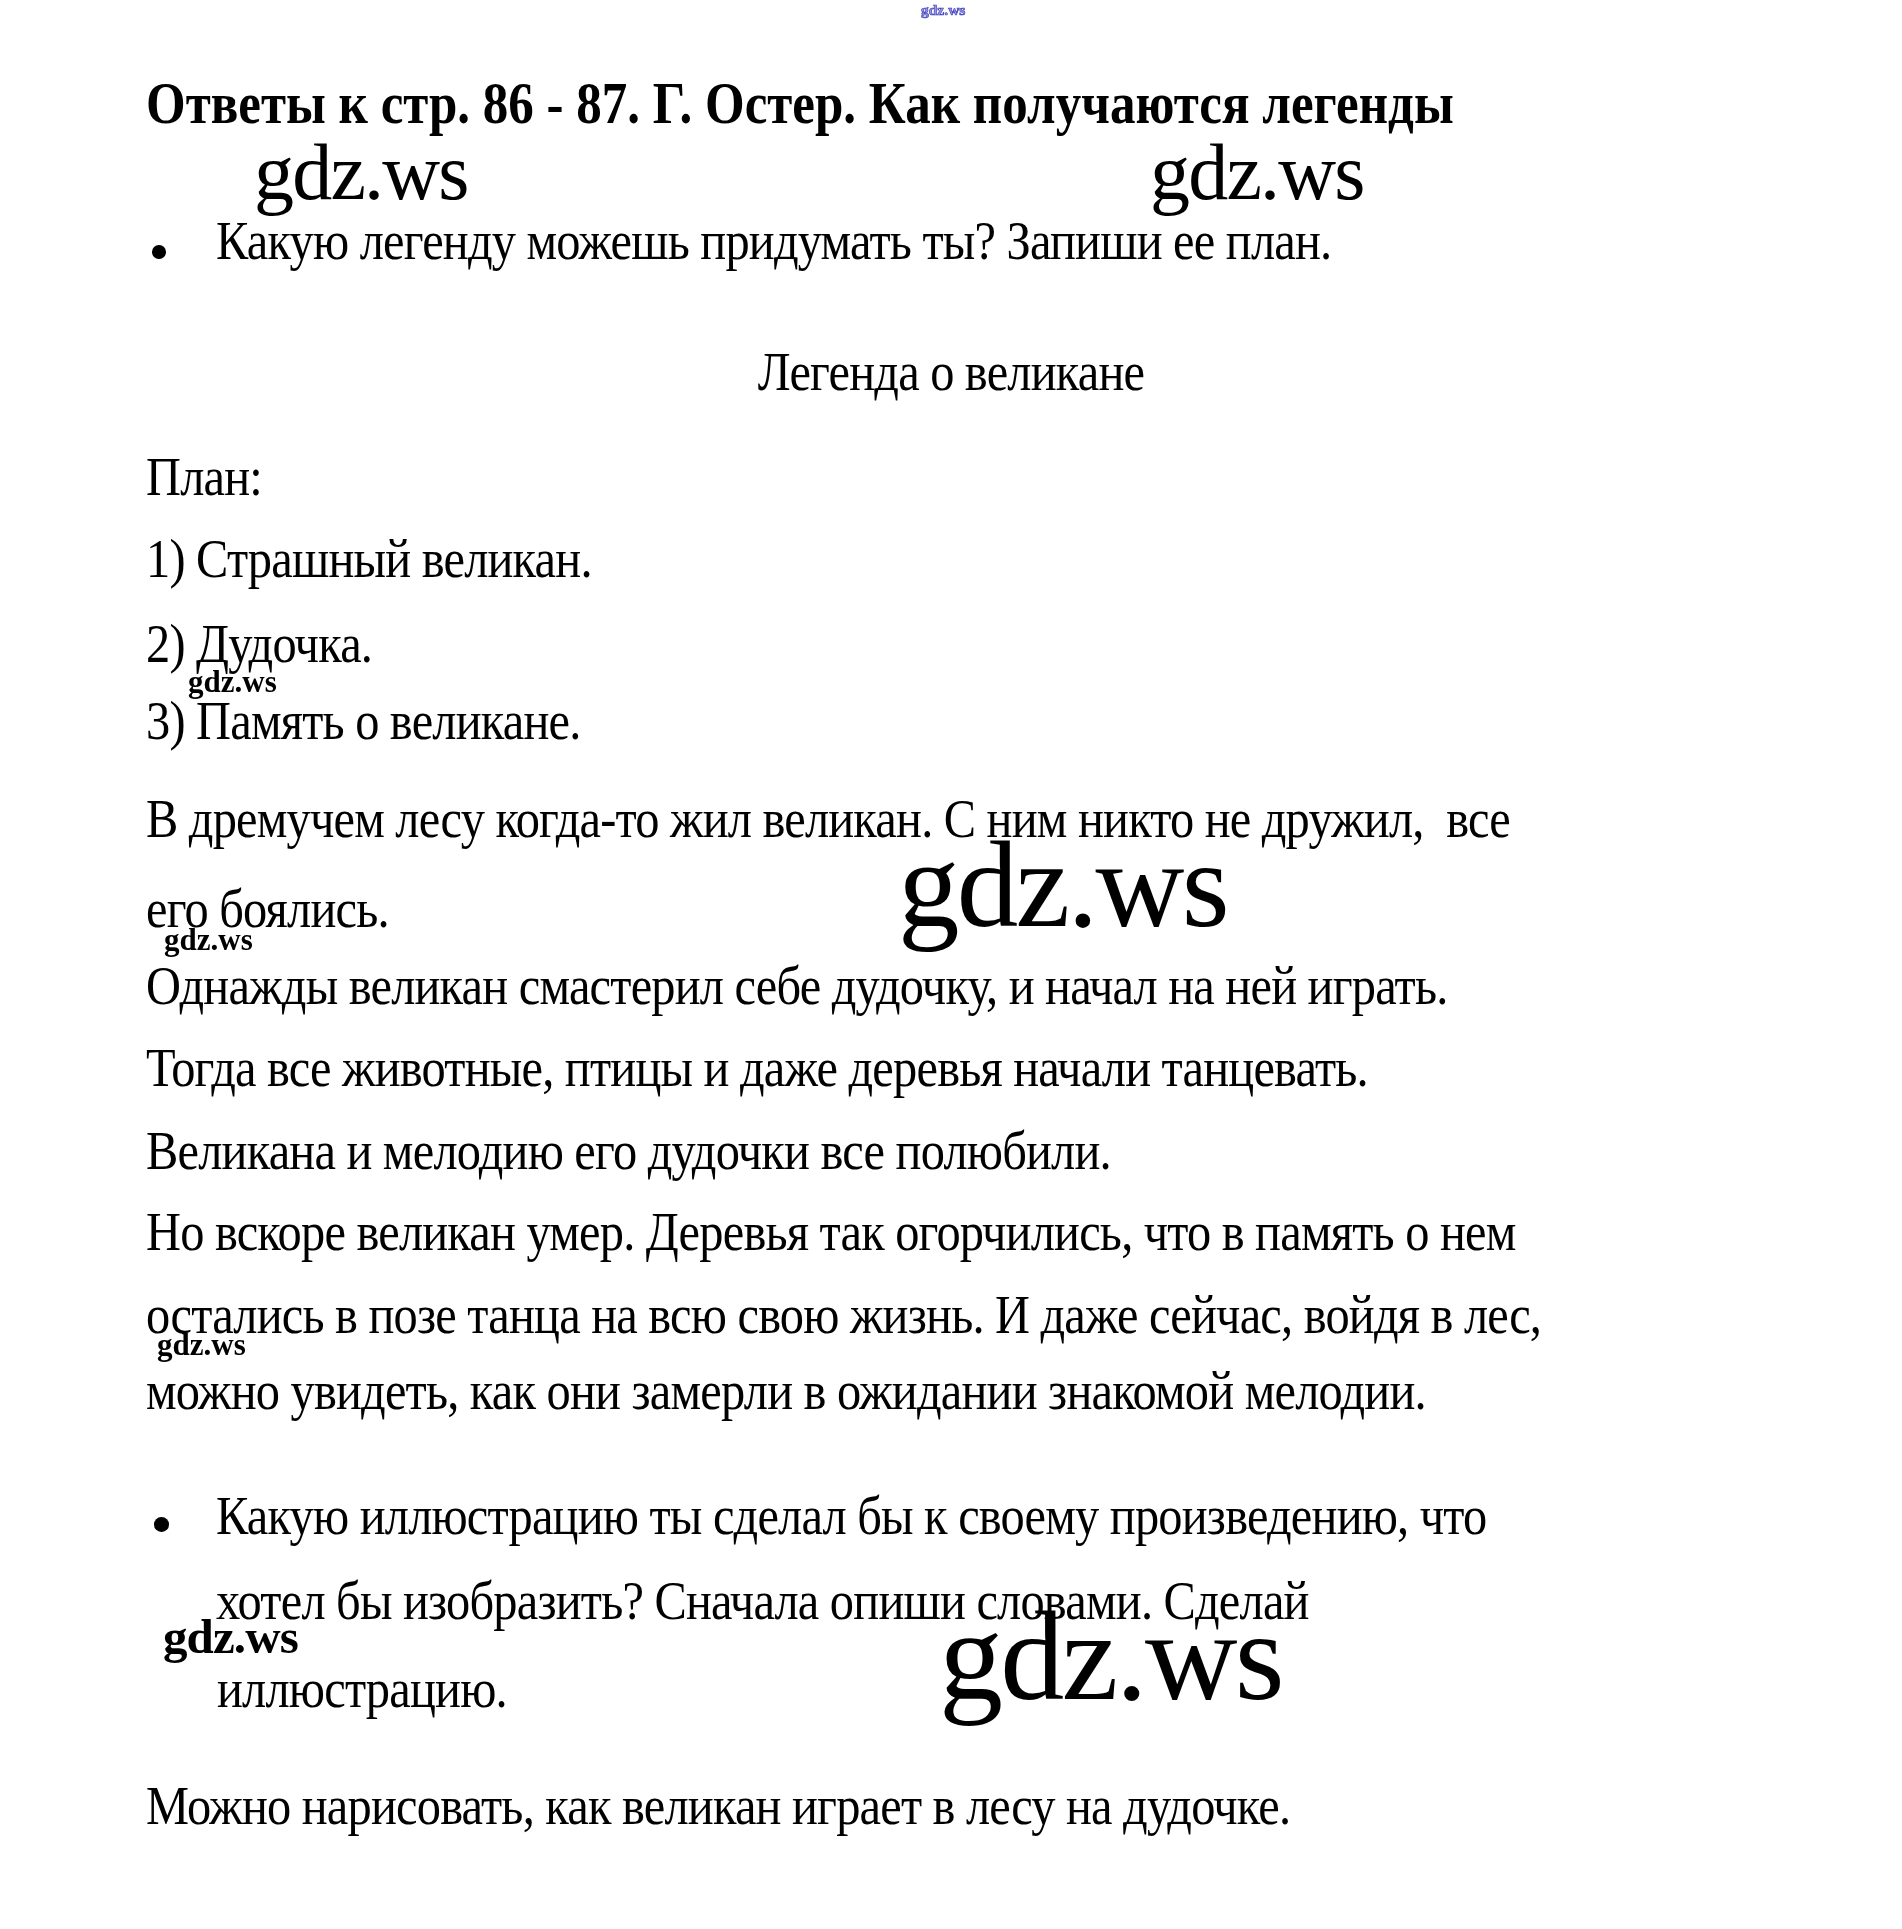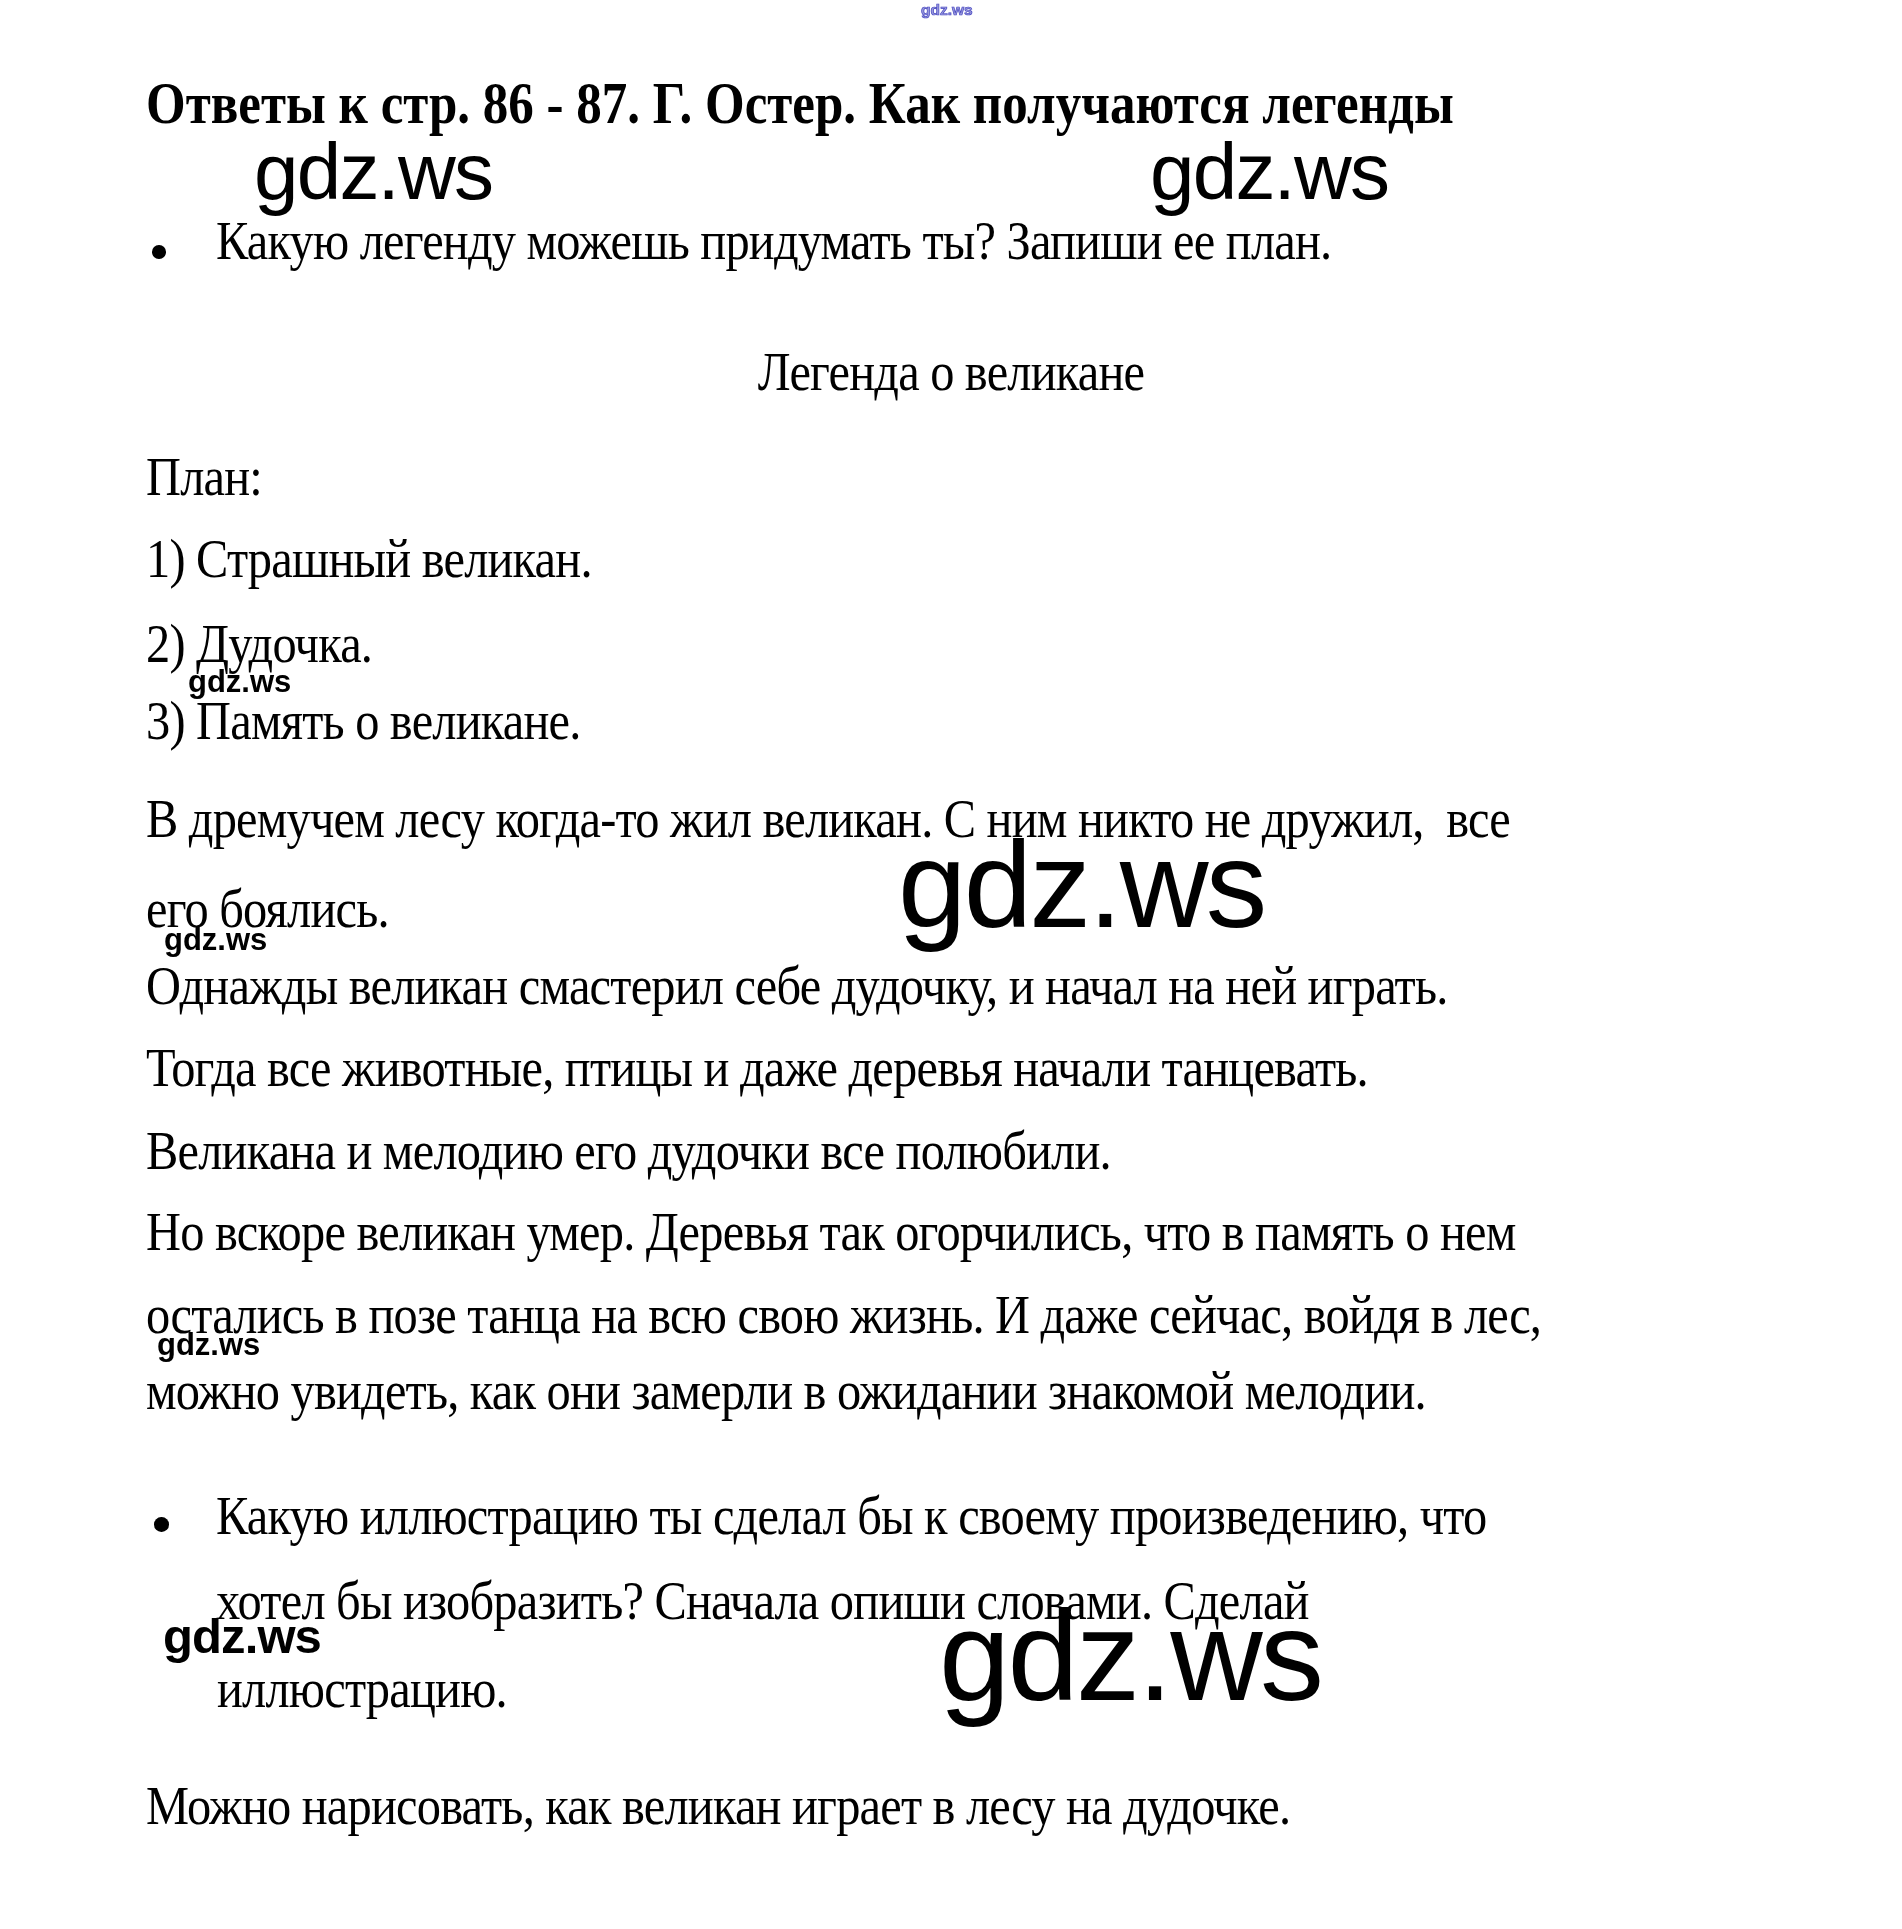--- a/index.html
+++ b/index.html
@@ -32,21 +32,21 @@
   }
   .center{
     left:0; right:0;
     text-align:center;
     transform:scaleX(0.88);
     transform-origin:center top;
   }
   
   .wm{
     position:absolute;
-    font-family:Liberation Sans, sans-serif;
+    font-family:Liberation Serif, serif;
     line-height:1;
     color:#000000;
     z-index:1;
     white-space:pre;
     text-align:right;
   }
   .wm-large{font-size:80px;letter-spacing:-1.8px;}
   .wm-huge{font-size:123px;letter-spacing:-2.7px;}
   .wm-huge2{font-size:128px;letter-spacing:-2.7px;}
   .wm-small{font-size:31px;font-weight:bold;letter-spacing:0;}

